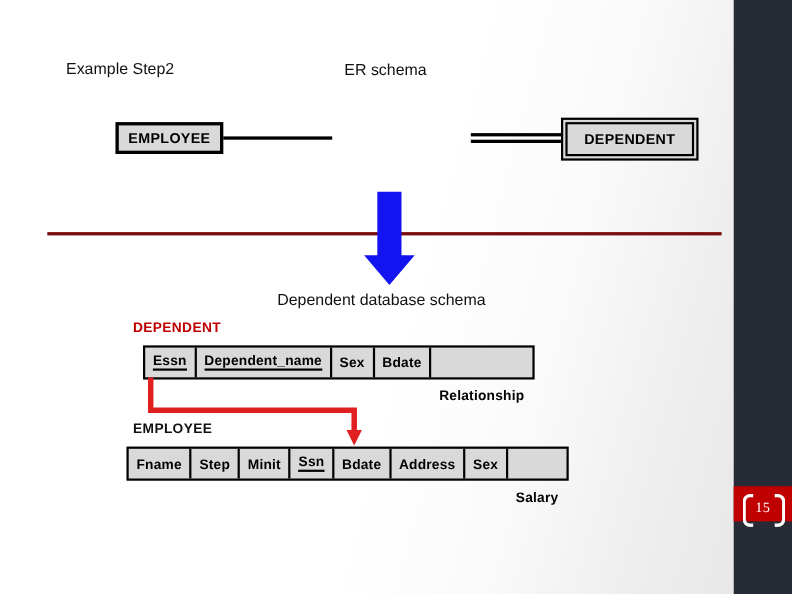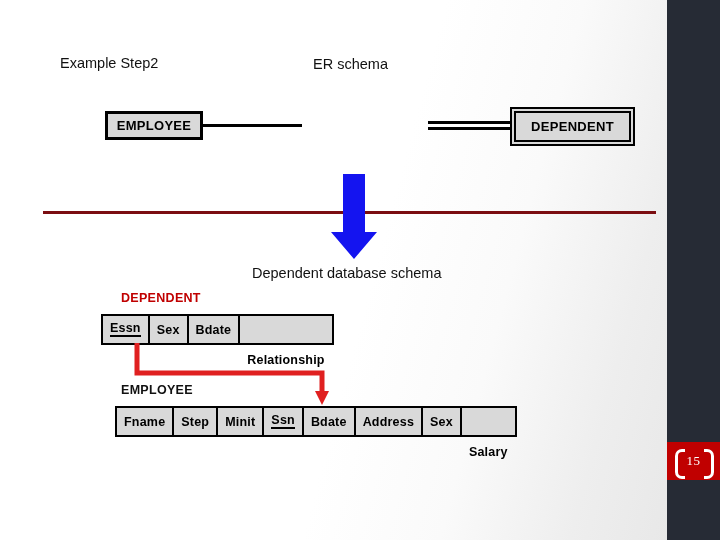--- a/index.html
+++ b/index.html
@@ -29,21 +29,21 @@
     left: 0; top: 0;
     width: 667px; height: 540px;
     background: linear-gradient(105deg, #ffffff 0%, #ffffff 55%, #fafafa 72%, #eeeeee 88%, #e8e8e8 100%);
   }
   
   #page-badge {
     position: absolute;
     left: 667px;
     top: 442px;
     width: 53px;
-    height: 38px;
+    height: 32px;
     background: #c00000;
   }
   #page-badge .bracket {
     position: absolute;
     top: 7px;
     width: 7px;
     height: 24px;
     border-top: 3px solid #ffffff;
     border-bottom: 3px solid #ffffff;
   }
@@ -171,21 +171,21 @@
   #lbl-dependent { left: 121px; top: 291px; color: #c00000; }
   #lbl-employee  { left: 121px; top: 383px; color: #111111; }
   .schema-table {
     position: absolute;
     display: flex;
     border: 2px solid #000000;
     box-sizing: border-box;
     background: #d9d9d9;
     height: 31px;
   }
-  #tbl-dependent { left: 101px; top: 314px; }
+  #tbl-dependent { left: 130px; top: 314px; }
   #tbl-employee  { left: 115px; top: 406px; }
   .schema-table .cell {
     display: flex;
     align-items: center;
     justify-content: center;
     padding: 0 7px;
     font-size: 12.5px;
     font-weight: bold;
     color: #000000;
     border-right: 2px solid #000000;
@@ -237,20 +237,23 @@
     <svg width="48" height="86" viewBox="0 0 48 86">
       <polygon points="13,0 35,0 35,58 47,58 24,85 1,58 13,58" fill="#1414f0"></polygon>
     </svg>
   </div>
 
   <div class="tbl-label" id="lbl-dependent">DEPENDENT</div>
   <div class="schema-table" id="tbl-dependent">
     <div class="cell pk">
         <span>Essn</span>
       </div>
+    <div class="cell pk">
+        <span>Dependent_name</span>
+      </div>
     <div class="cell">
         <span>Sex</span>
       </div>
     <div class="cell">
         <span>Bdate</span>
       </div>
     <div class="cell">
         <span>Relationship</span>
       </div>
   </div>

